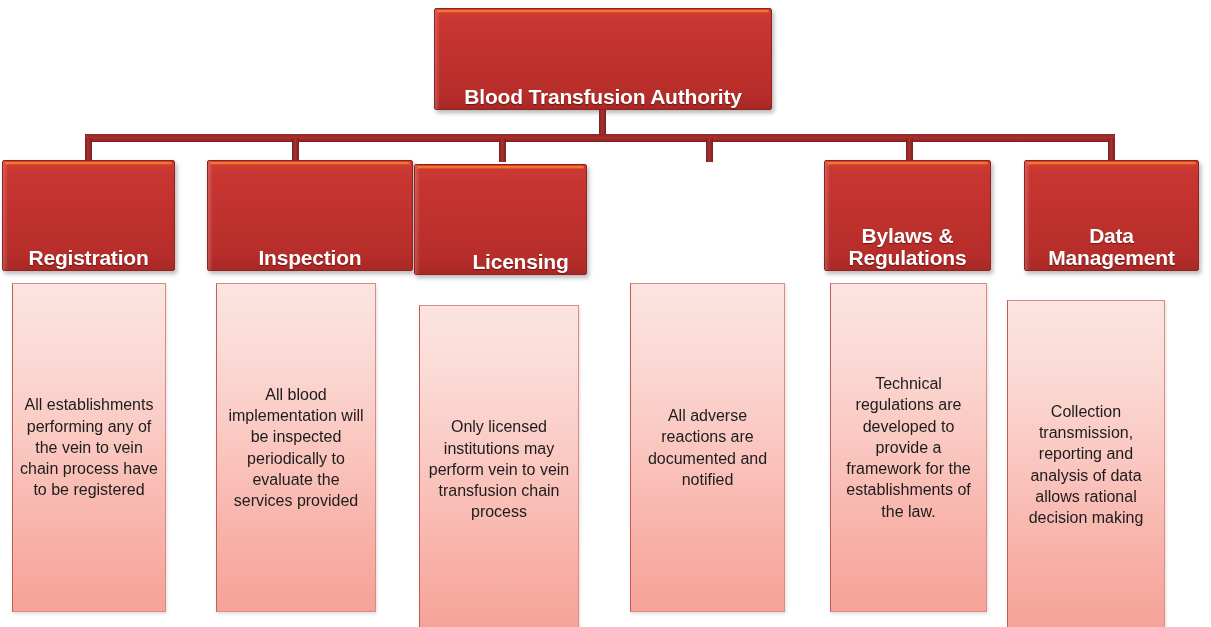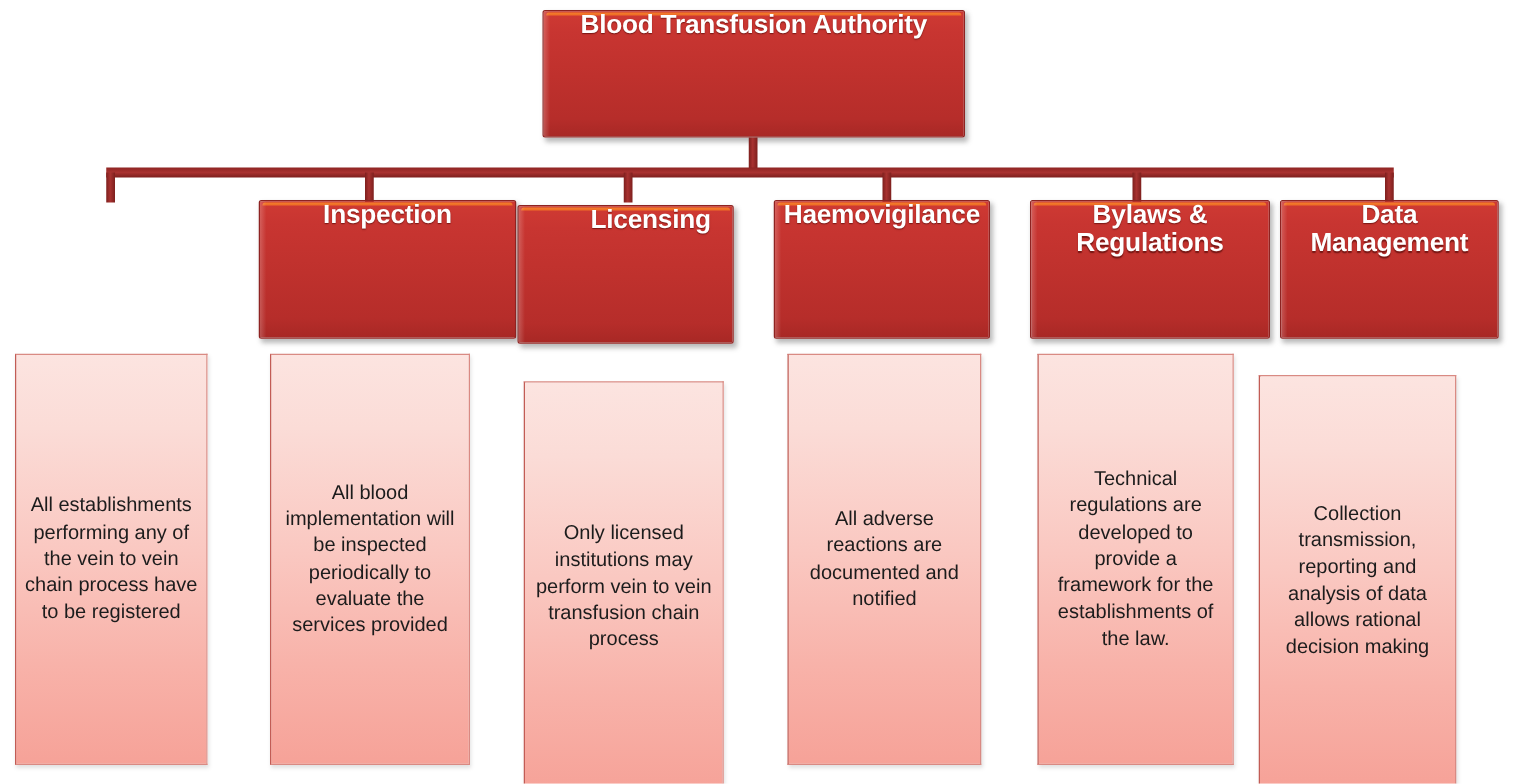--- a/index.html
+++ b/index.html
@@ -34,21 +34,21 @@
     background: linear-gradient(180deg,
                 #cf3a33 0%,
                 #c83531 16%,
                 #bf312d 52%,
                 #b62d2a 86%,
                 #a82825 100%);
     border: 1px solid #8e2321;
     border-radius: 2px;
     box-shadow: 2px 3px 4px rgba(80,80,80,0.40);
     display: flex;
-    align-items: flex-start;
+    align-items: flex-end;
     justify-content: center;
     text-align: center;
   }
   .redbox::before {
     
     content: "";
     position: absolute;
     left: 2px; right: 2px; top: 1px;
     height: 3px;
     background: linear-gradient(180deg,#f2802c 0%, #ef6f26 60%, rgba(214,80,40,0) 100%);
@@ -120,34 +120,34 @@
 
   <div class="conn conn-bus" style="left:85px; top:134px; width:1030px;"></div>
 
   <div class="conn conn-drop" style="left:85px;  top:138px; height:24px;"></div>
   <div class="conn conn-drop" style="left:292px; top:138px; height:24px;"></div>
   <div class="conn conn-drop" style="left:499px; top:138px; height:24px;"></div>
   <div class="conn conn-drop" style="left:706px; top:138px; height:24px;"></div>
   <div class="conn conn-drop" style="left:906px; top:138px; height:24px;"></div>
   <div class="conn conn-drop" style="left:1108px; top:138px; height:24px;"></div>
 
+  <div class="redbox head-box" style="left:2px; top:160px; width:173px; height:111px;">
+    <span class="lbl">Registration</span>
+  </div>
 
   <div class="redbox head-box" style="left:207px; top:160px; width:206px; height:111px;">
     <span class="lbl">Inspection</span>
   </div>
 
   <div class="redbox head-box" style="left:414px; top:164px; width:173px; height:111px;padding-left:40px;">
     <span class="lbl">Licensing</span>
   </div>
 
-  <div class="redbox head-box" style="left:619px; top:160px; width:173px; height:111px;">
-    <span class="lbl">Haemovigilance</span>
-  </div>
 
-  <div class="redbox head-box" style="left:824px; top:160px; width:192px; height:111px;">
+  <div class="redbox head-box" style="left:824px; top:160px; width:167px; height:111px;">
     <span class="lbl">Bylaws &amp;
 Regulations</span>
   </div>
 
   <div class="redbox head-box" style="left:1024px; top:160px; width:175px; height:111px;">
     <span class="lbl">Data
 Management</span>
   </div>
 
   <div class="pinkbox" style="left:12px; top:283px; width:154px; height:329px;">

